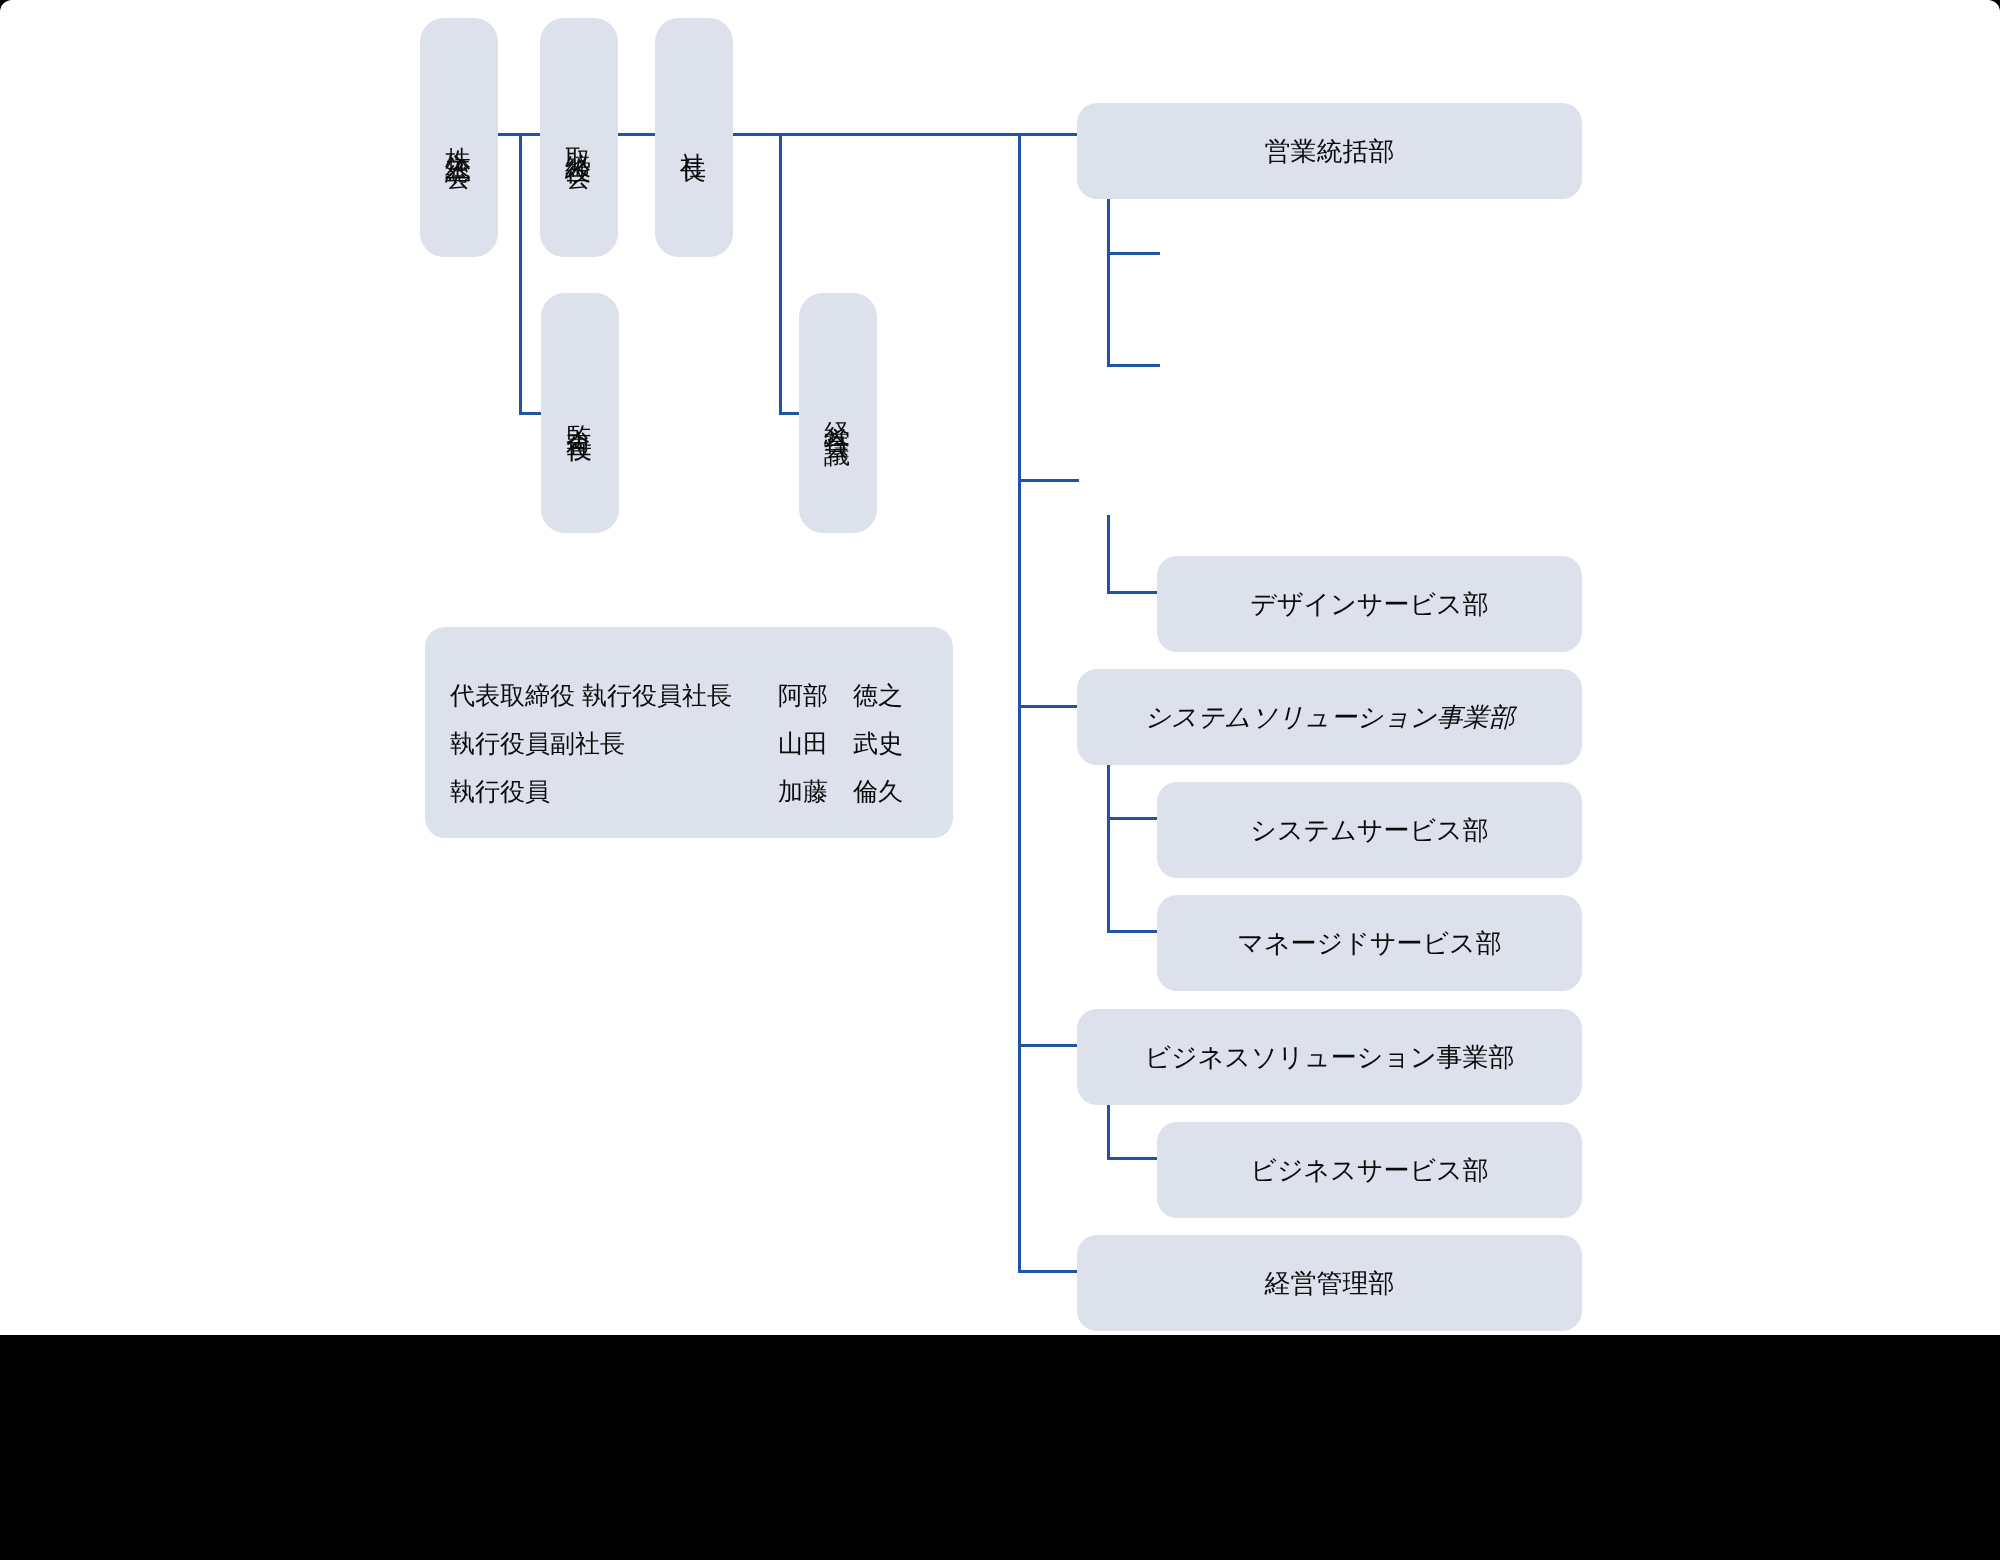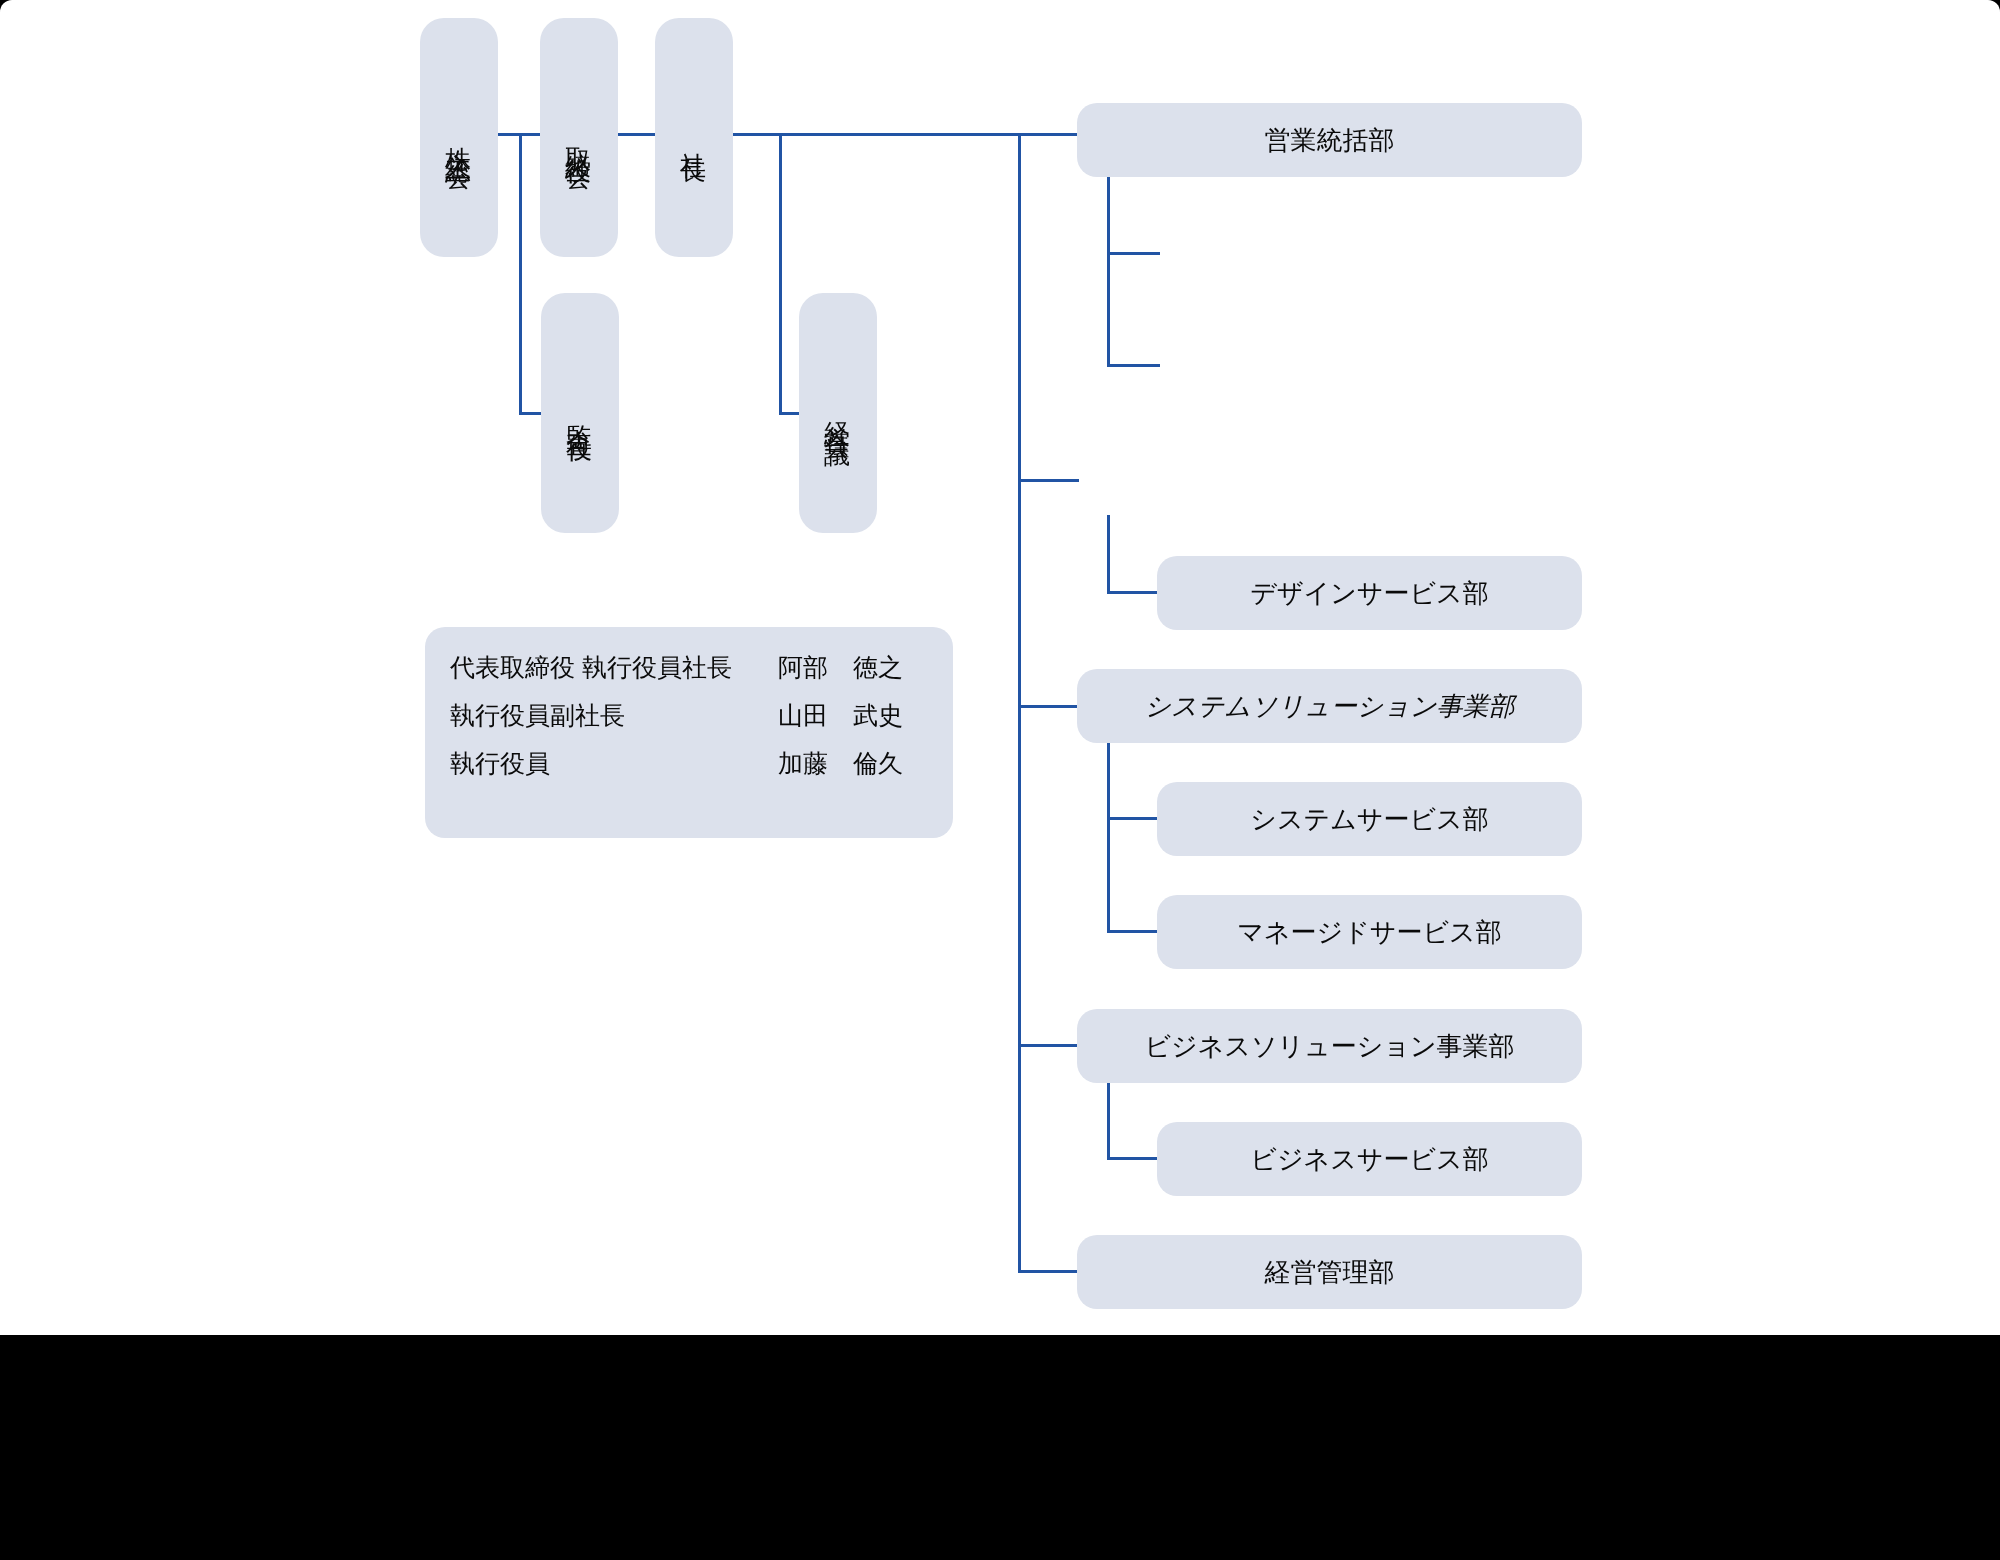--- a/index.html
+++ b/index.html
@@ -8,27 +8,27 @@
   }
   html,body{margin:0;padding:0;}
   body{background:var(--background);font-family:"Liberation Sans","DejaVu Sans",sans-serif;}
   #screen{position:relative;width:2000px;height:1560px;background:var(--background);overflow:hidden;}
   .page{position:absolute;left:0;top:0;width:2000px;height:1335px;background:var(--canvas);
         border-radius:12px 12px 0 0;}
   .box{position:absolute;background:var(--box-fill);color:var(--text);
        display:flex;align-items:center;justify-content:center;box-sizing:border-box;}
   .vbox{width:78px;height:239px;border-radius:24px;font-size:26px;
         writing-mode:vertical-rl;text-orientation:upright;letter-spacing:6px;}
-  .dept{height:74px;border-radius:20px;font-size:26px;}
+  .dept{height:96px;border-radius:20px;font-size:26px;}
   .dept.parent{left:1077px;width:505px;}
   .dept.child{left:1157px;width:425px;}
   .line{position:absolute;background:var(--connector);}
   .exec{position:absolute;left:425px;top:627px;width:528px;height:211px;border-radius:20px;
         background:var(--box-fill);color:var(--text);box-sizing:border-box;
-        padding-top:16px;display:block;}
+        padding-top:44px;display:block;}
   .exec-row{display:flex;height:48px;align-items:center;font-size:25px;}
   .exec-title{width:353px;padding-left:25px;box-sizing:border-box;white-space:nowrap;}
   .exec-name{white-space:nowrap;}
 </style>
 </head>
 <body>
 
 <div id="screen">
   <div class="page">
 

